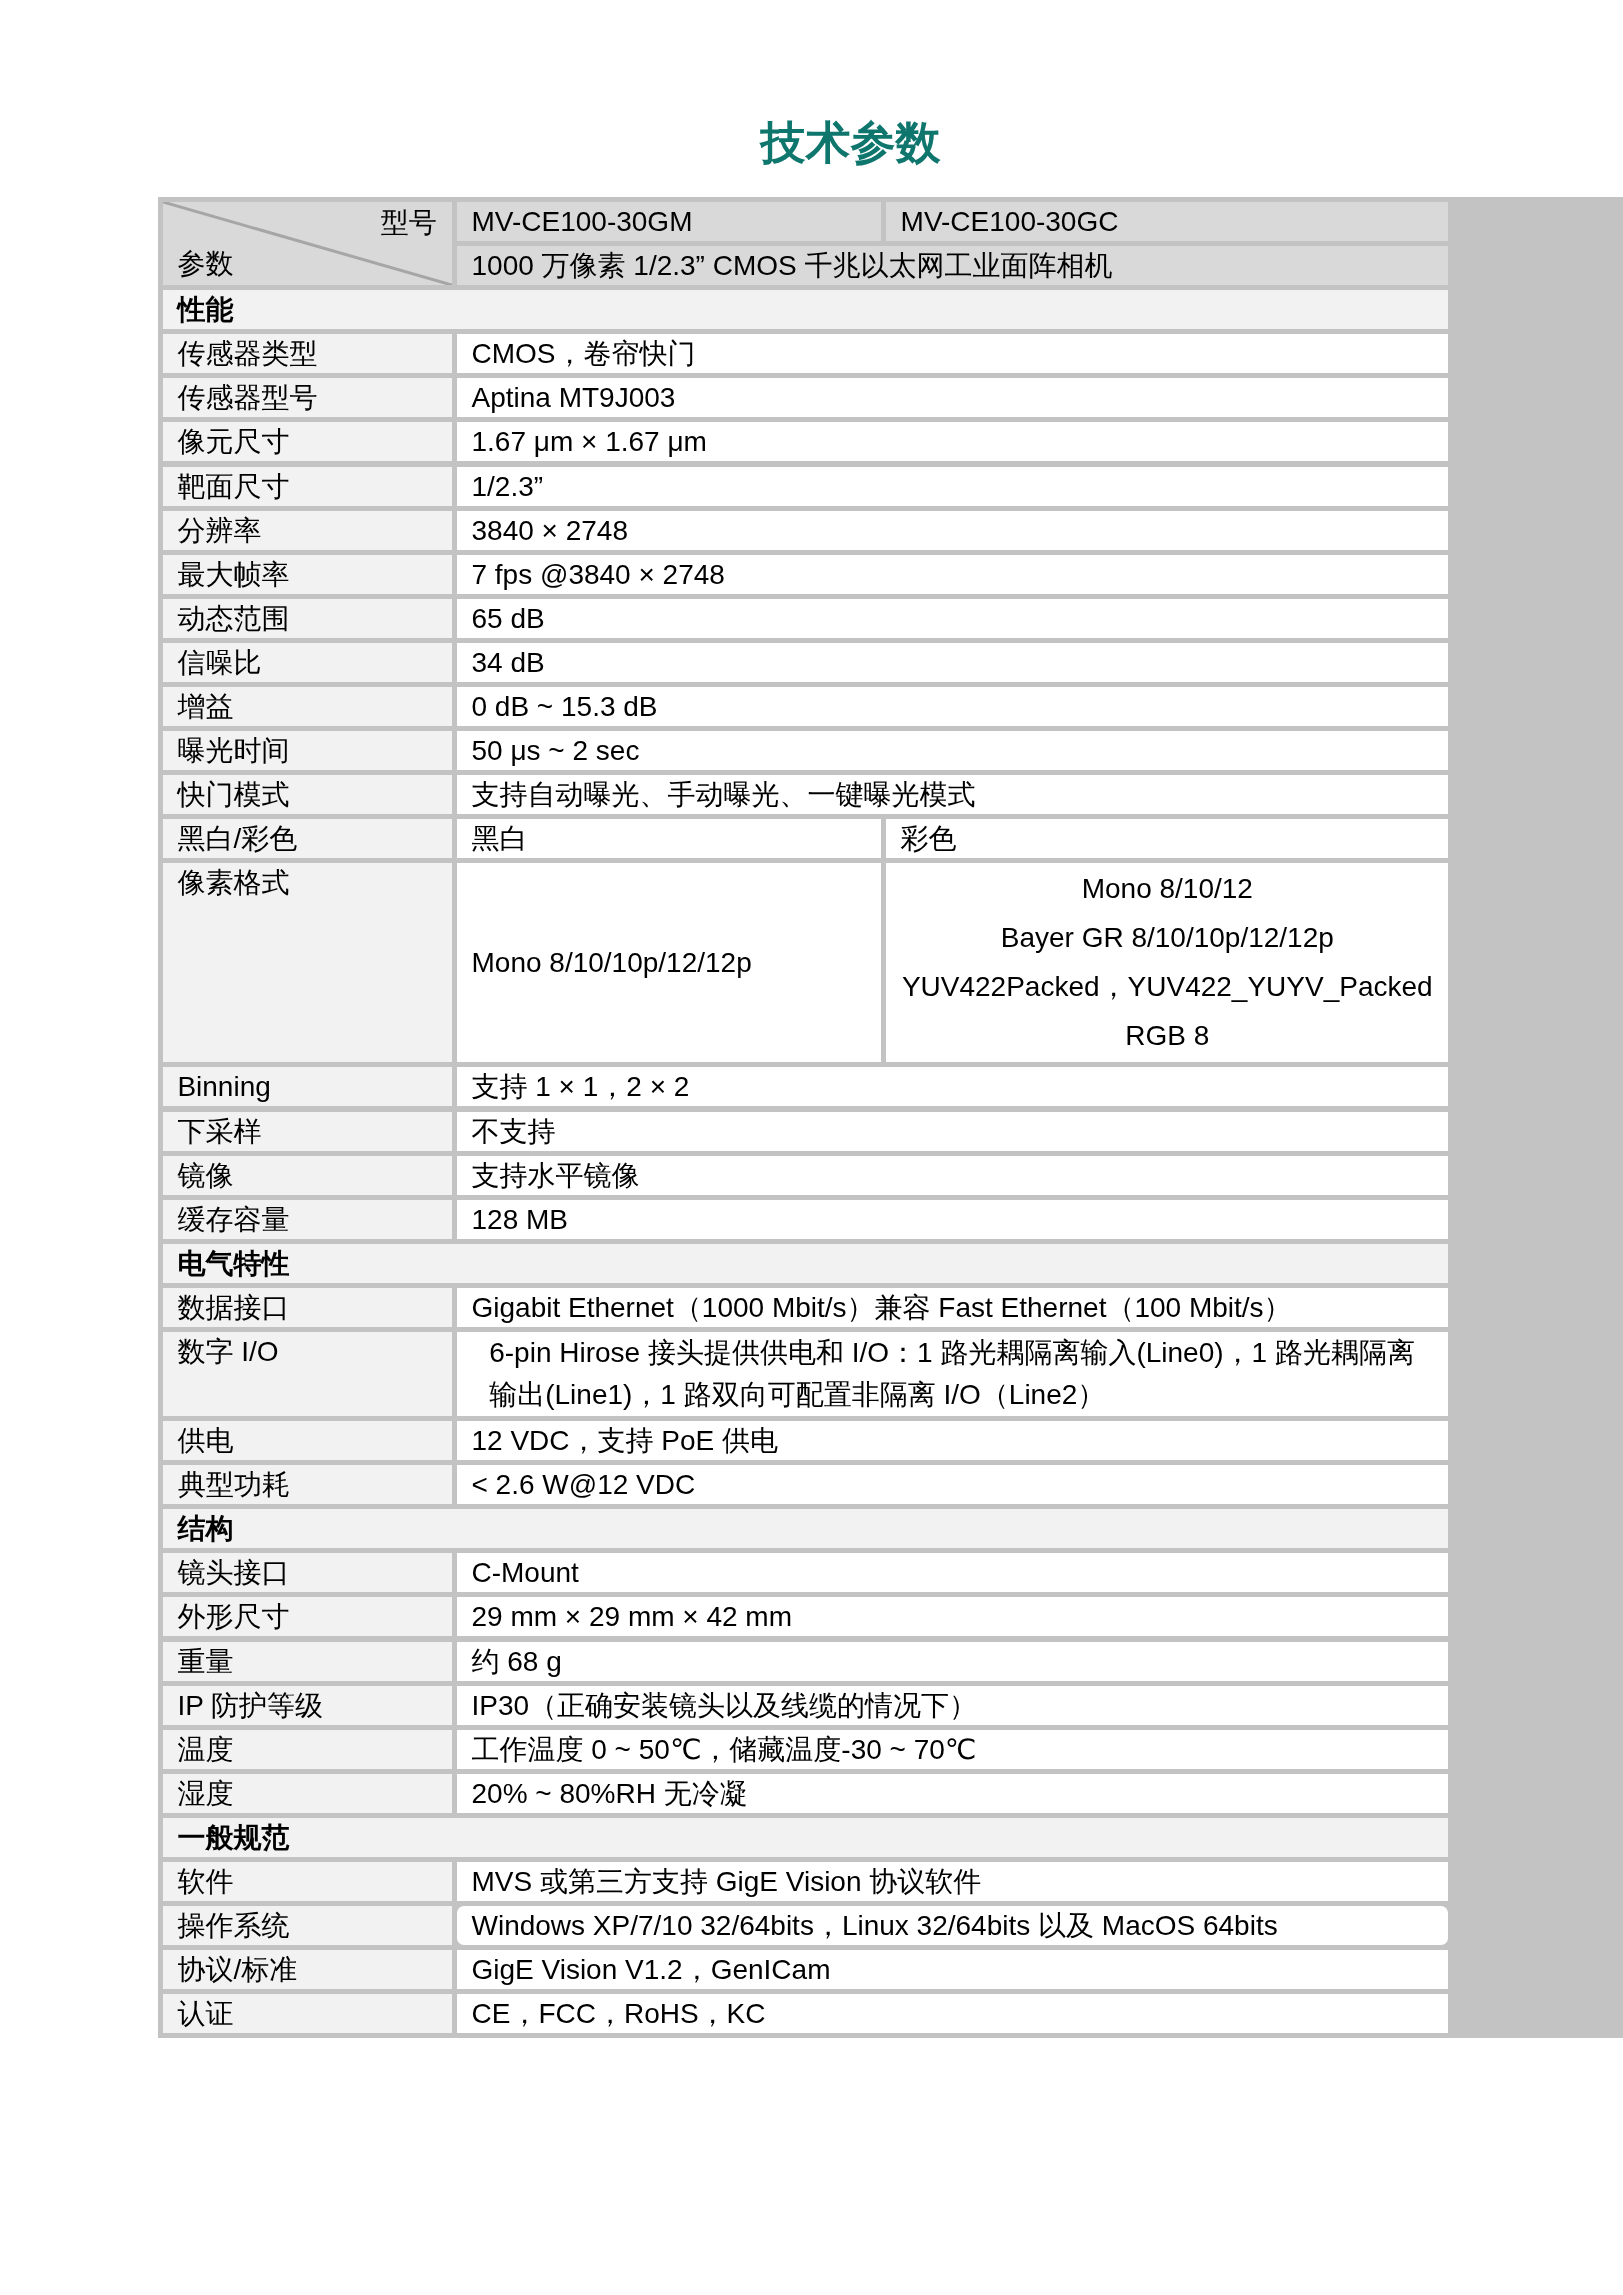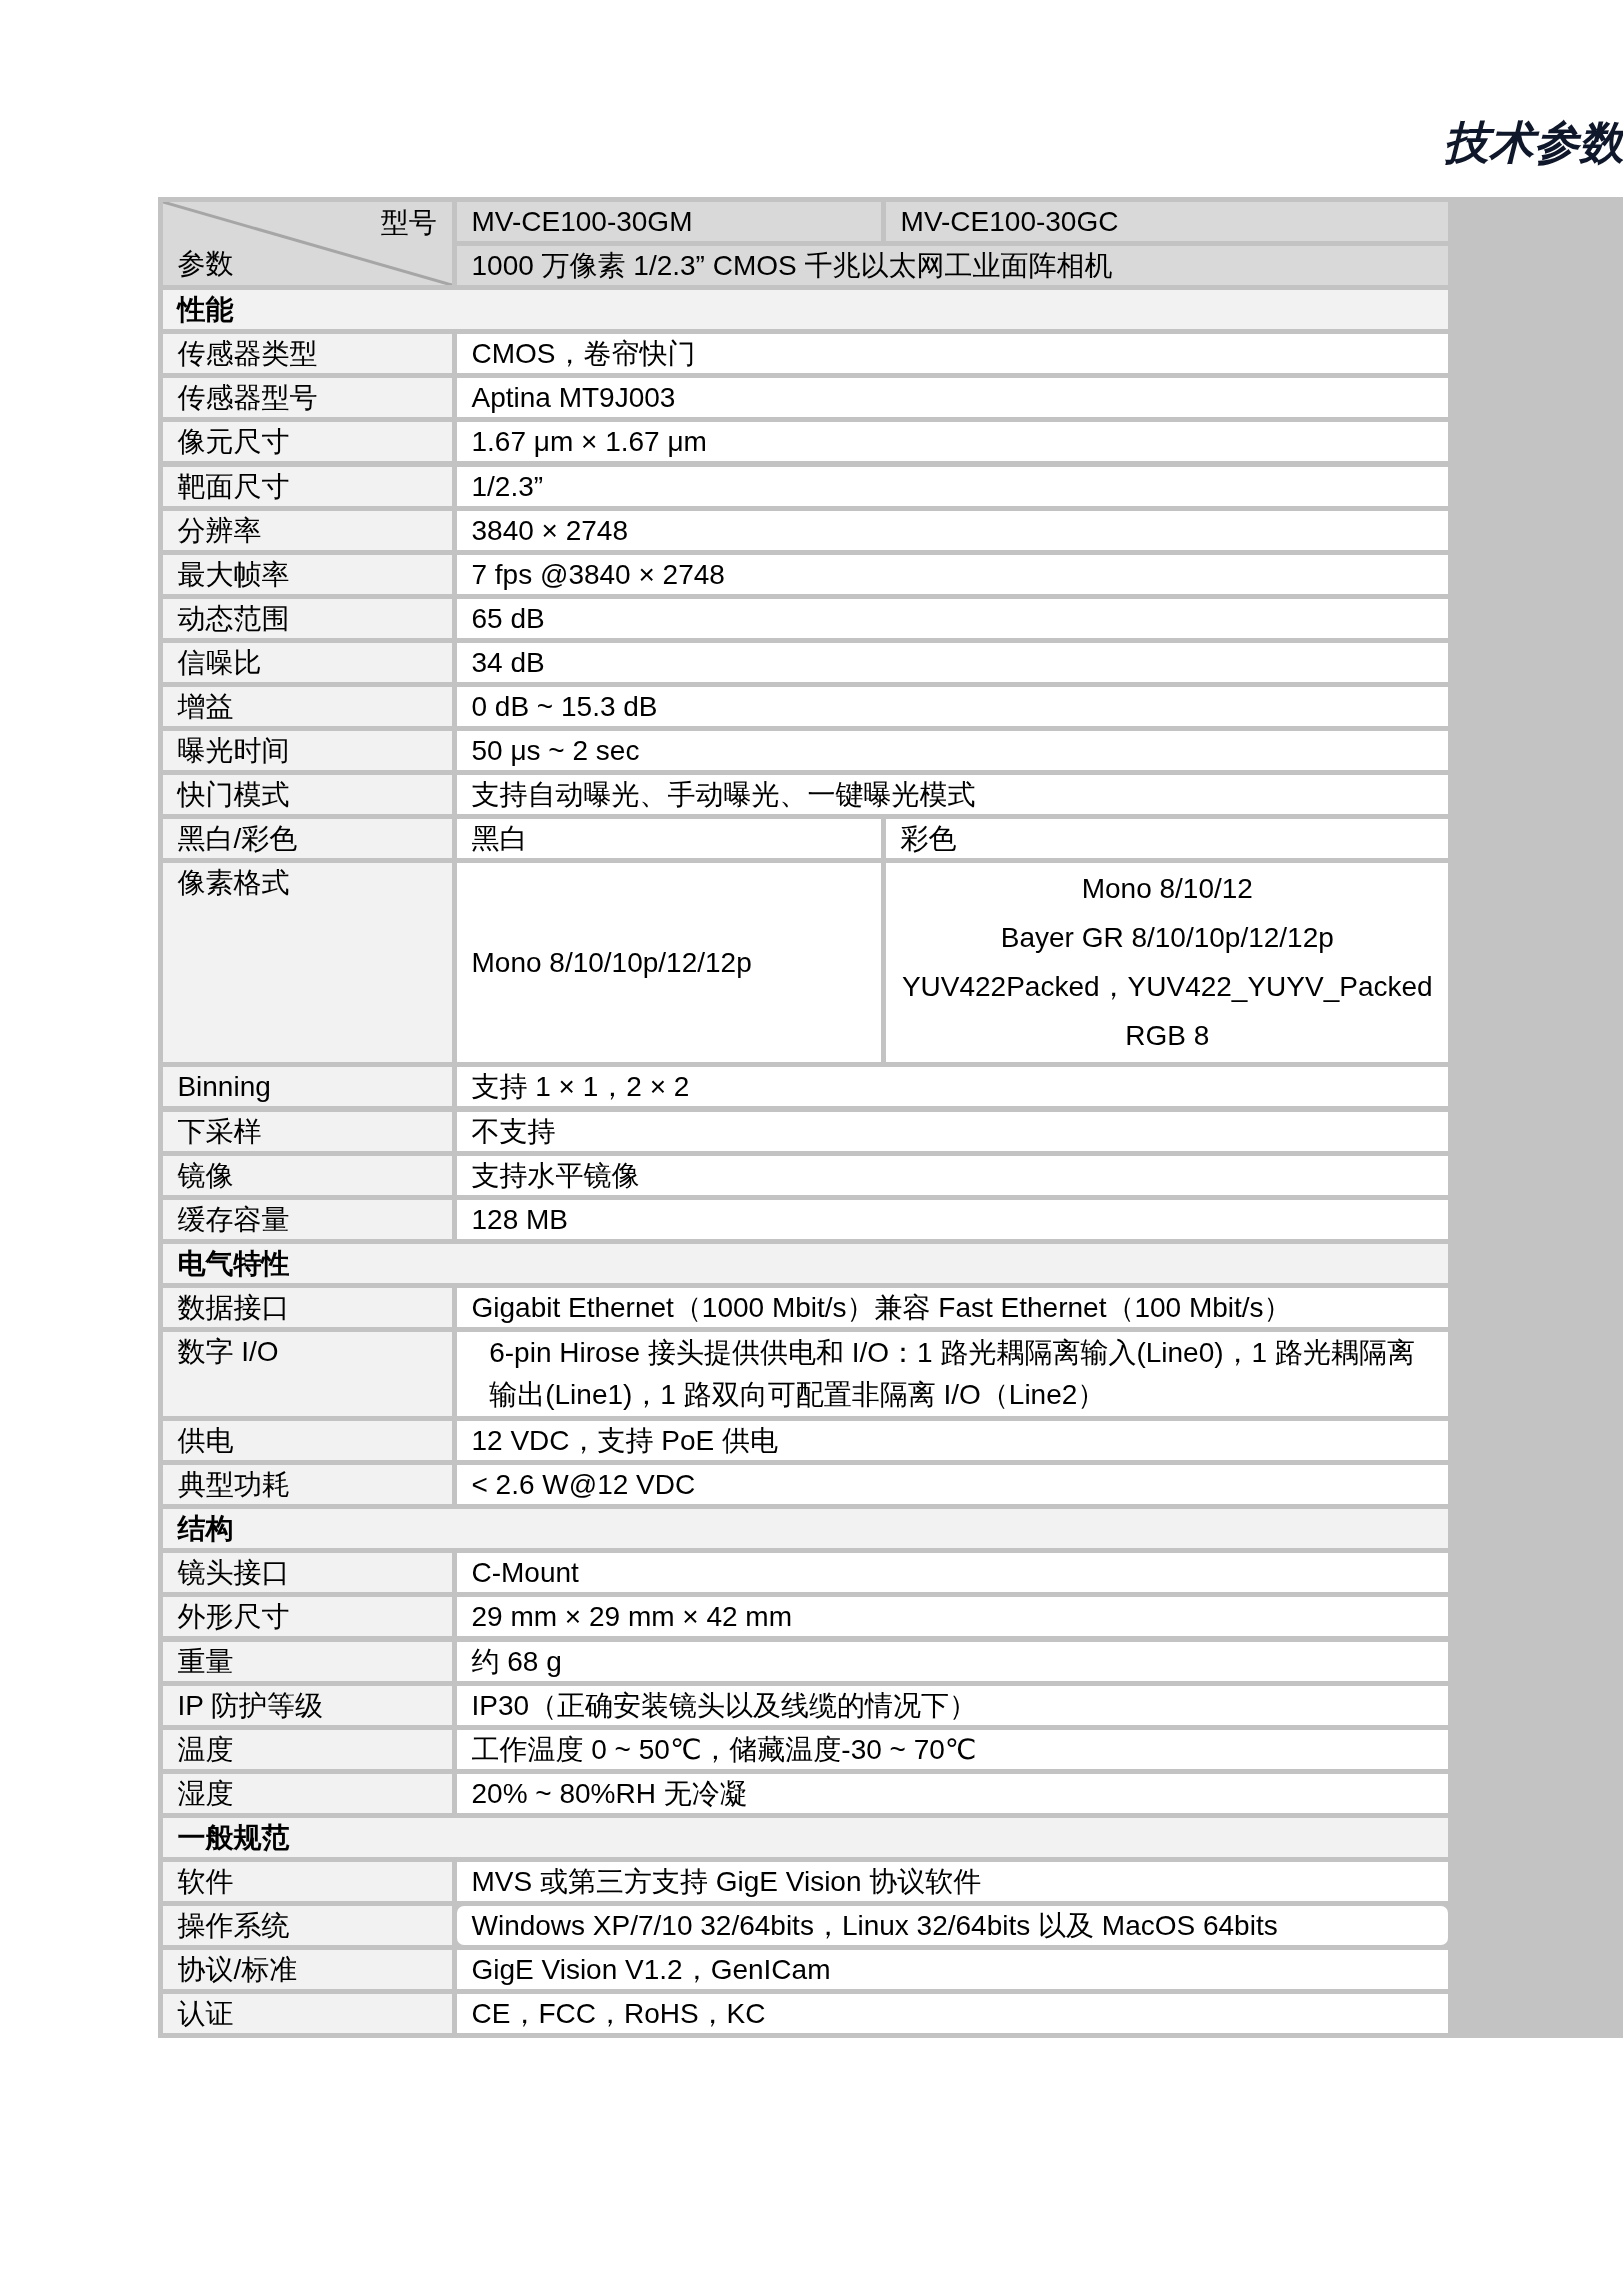--- a/index.html
+++ b/index.html
@@ -6,26 +6,25 @@
   body {
     width: 1624px;
     height: 2295px;
     background: #ffffff;
     font-family: "Liberation Sans", "DejaVu Sans", sans-serif;
     color: #000000;
   }
   .page-title {
     margin: 115px 0 0 77px;
     width: 1547px;
-    text-align: right;
+    text-align: center;
     font-size: 45px;
     line-height: 1.25;
     font-weight: bold;
-    color: #0f172a;
-    font-style: italic;
+    color: #0f766e;
   }
   .spec-table {
     display: grid;
     grid-template-columns: 289px 424px 562px;
     gap: 5.1px;
     padding: 5.1px;
     background: #c3c3c3;
     width: 1504px;
     box-sizing: border-box;
     margin: 25.6px 0 0 158px;

